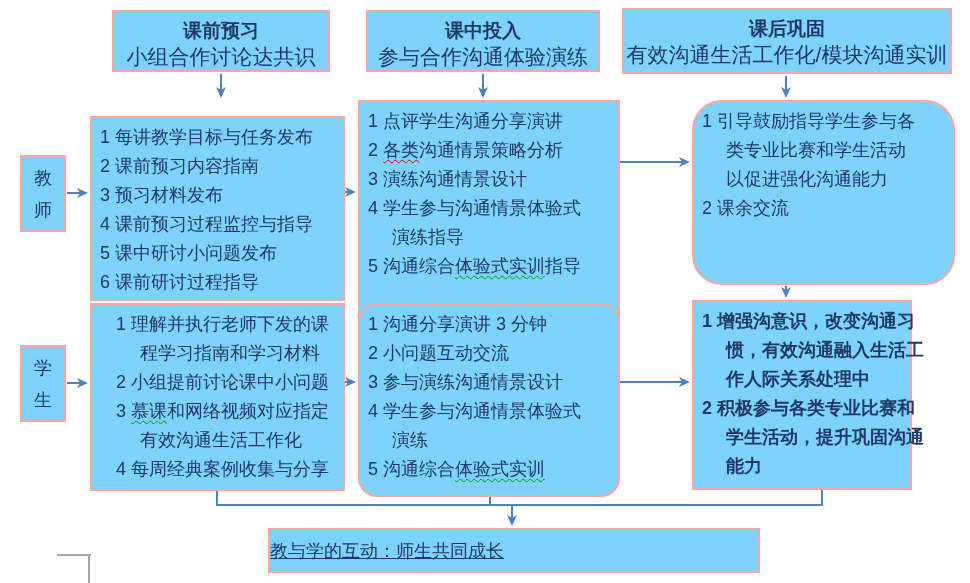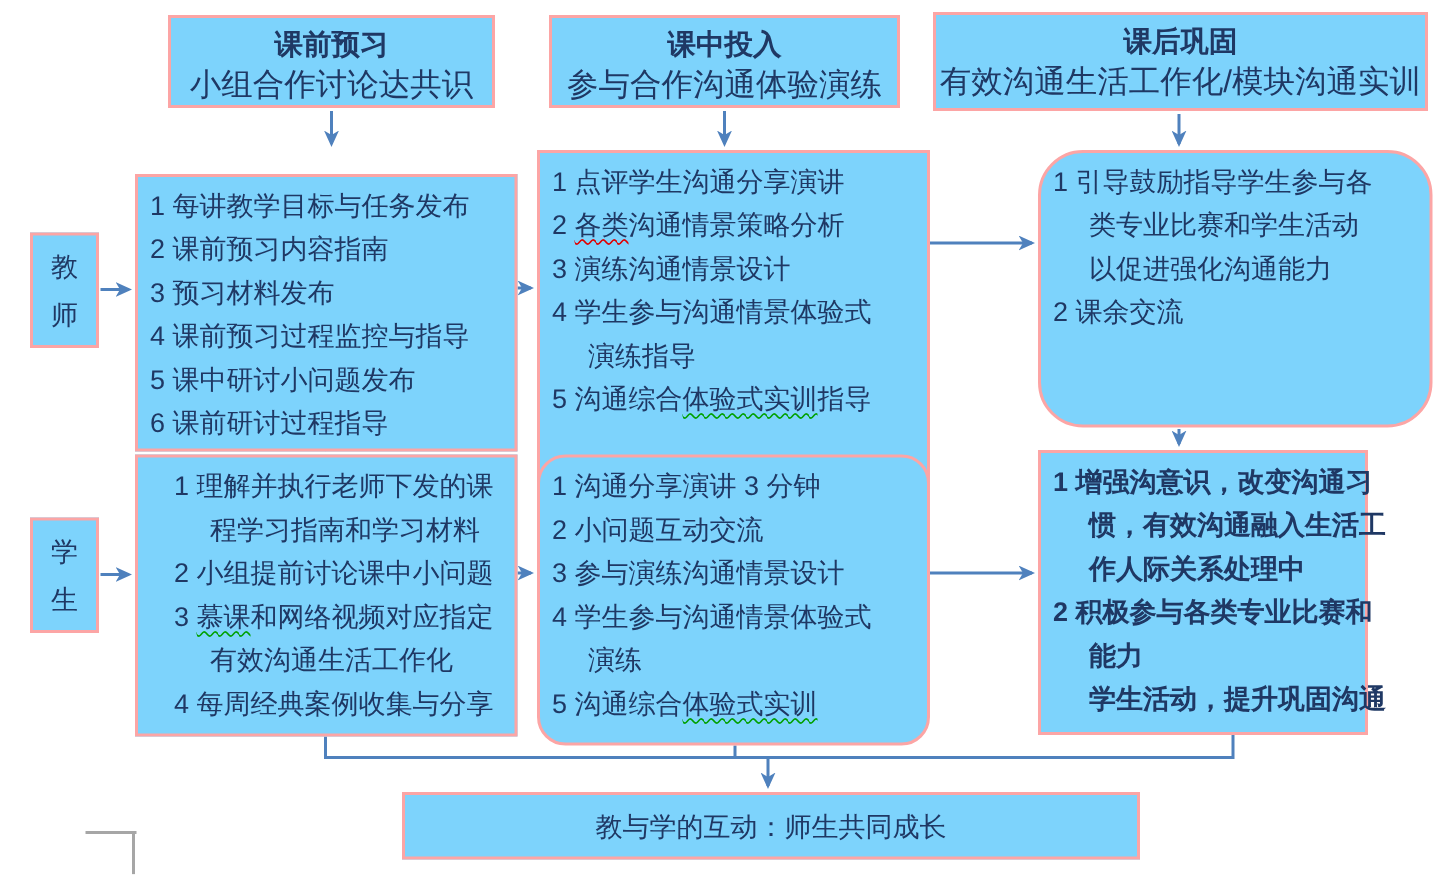--- a/index.html
+++ b/index.html
@@ -15,22 +15,23 @@
   .hdr .subtitle{font-size:21px;line-height:26px;}
   .listbox{font-size:18px;padding:5px 6px 0 8px;}
   .line{line-height:29px;white-space:nowrap;}
   .line.ind{padding-left:24px;}
   .side{
     display:flex;align-items:center;justify-content:center;text-align:center;
     font-size:18px;line-height:32px;
   }
   .side .vlabel{width:1.1em;word-break:break-all;}
   .bottom{
-    display:flex;align-items:center;justify-content:center;
+    display:flex;align-items:center;
     font-size:18px;
+    text-decoration:underline;
   }
   .wavy-red{text-decoration-line:underline;text-decoration-style:wavy;
     text-decoration-color:#e00000;text-decoration-thickness:1px;text-underline-offset:3px;}
   .wavy-green{text-decoration-line:underline;text-decoration-style:wavy;
     text-decoration-color:#00a000;text-decoration-thickness:1px;text-underline-offset:3px;}
   svg.connectors{position:absolute;left:0;top:0;pointer-events:none;}
 </style>
 </head>
 <body>
 
@@ -125,21 +126,21 @@
       <div class="line">3 参与演练沟通情景设计</div>
       <div class="line">4 学生参与沟通情景体验式</div>
       <div class="line ind">演练</div>
       <div class="line"><span>5 沟通综合</span><span class="wavy-green">体验式实训</span><span></span></div>
     </div>
   <div class="box listbox" style="left:692px;top:300px;width:220px;height:190px;font-weight:bold;">
       <div class="line">1 增强沟意识，改变沟通习</div>
       <div class="line ind">惯，有效沟通融入生活工</div>
       <div class="line ind">作人际关系处理中</div>
       <div class="line">2 积极参与各类专业比赛和</div>
+      <div class="line ind">学生活动，提升巩固沟通</div>
       <div class="line ind">能力</div>
-      <div class="line ind">学生活动，提升巩固沟通</div>
     </div>
 
   <div class="box bottom" style="left:268px;top:528px;width:492px;height:45px;">
     <span>教与学的互动：师生共同成长</span>
   </div>
 
 </div>
 
 </body></html>

